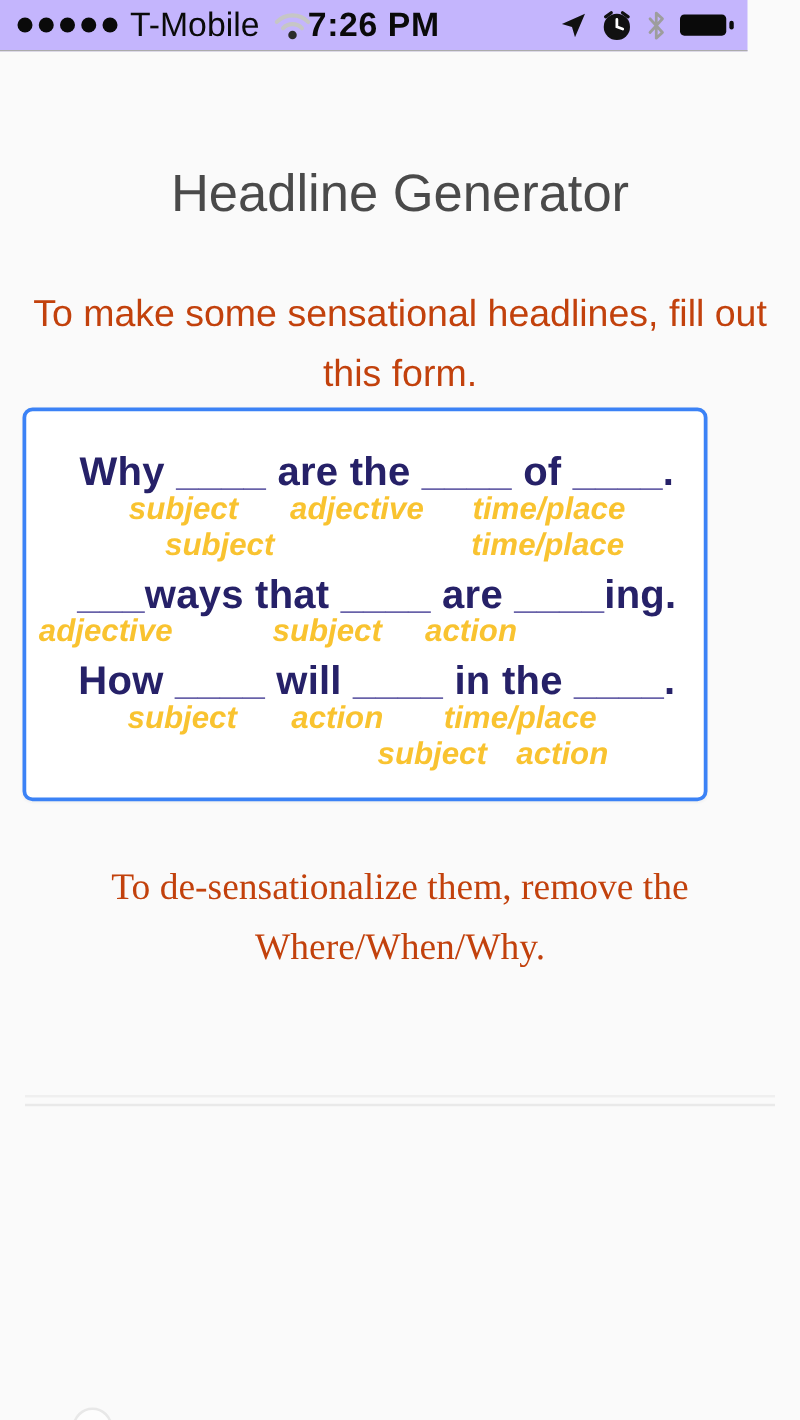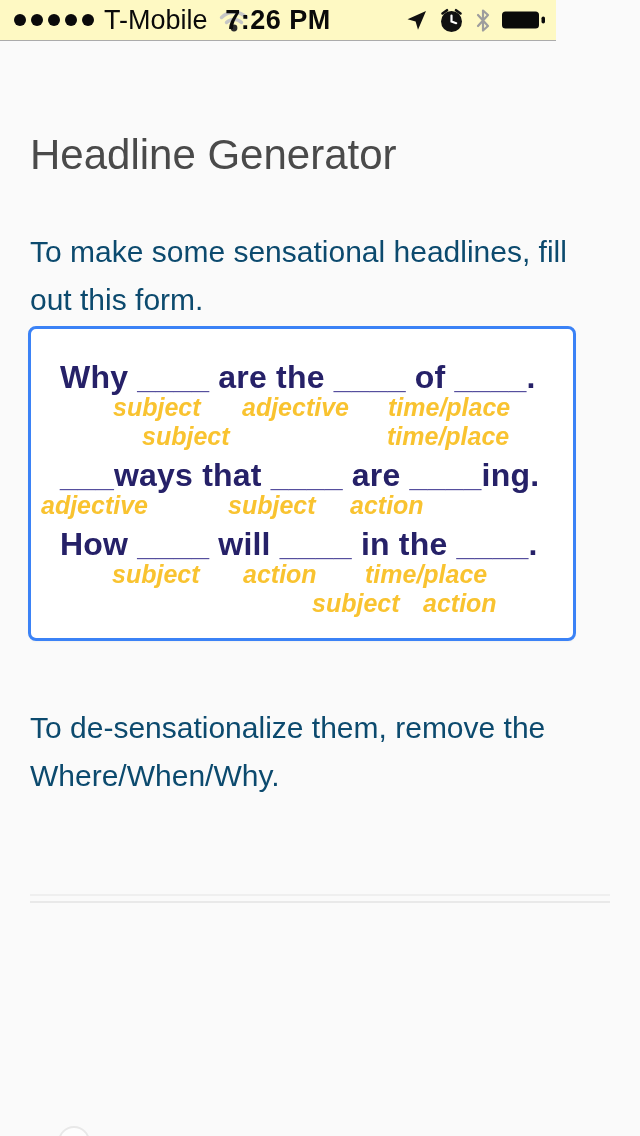--- a/index.html
+++ b/index.html
@@ -8,53 +8,54 @@
     position:relative;
     overflow:hidden;
     background:#fafafa;
     font-family:"Liberation Sans", sans-serif;
     -webkit-font-smoothing:antialiased;
   }
 
   
   .status-bar{
     position:absolute;top:0;left:0;width:556px;height:40px;
-    background:#fef9c3;
+    background:#c4b5fd;
     border-bottom:1px solid #ababab;
     z-index:10;
+    padding-left:42px;
   }
   .sb-left{
     position:absolute;left:14px;top:0;height:40px;
     display:flex;align-items:center;gap:6px;
   }
   .signal-dots{display:flex;align-items:center;gap:5px;margin-right:4px;}
   .signal-dots .dot{width:12px;height:12px;border-radius:50%;background:#0a0a0a;display:inline-block;}
   .carrier{font-size:27px;color:#0a0a0a;letter-spacing:0;}
   .wifi{margin-left:4px;display:inline-block;}
   .sb-time{
     position:absolute;left:0;right:0;top:0;height:40px;
     display:flex;align-items:center;justify-content:center;
     font-size:27px;font-weight:600;color:#0a0a0a;letter-spacing:.5px;
   }
   .sb-right{
     position:absolute;right:10px;top:0;height:40px;
     display:flex;align-items:center;gap:9px;
   }
 
   
-  .content{position:absolute;top:41px;left:0;width:640px;padding:0 28px;box-sizing:border-box;}
+  .content{position:absolute;top:41px;left:0;width:640px;padding:0 18px;box-sizing:border-box;text-align:center;}
   .page-title{
     margin:85px 2px 0 2px;
     font-size:42px;line-height:58px;font-weight:400;
     color:#4a4a4a;
   }
   .para{
     margin:44px 2px 0 2px;
     font-size:30px;line-height:48px;font-weight:400;
-    color:#0c4a6e;
+    color:#c2410c;
   }
 
   
   .card{
     margin-top:2px;
     background:#ffffff;
     border:3px solid #3b82f6;
     border-radius:8px;
     box-shadow:0 1px 2px rgba(0,0,0,.04);
     padding:28px 10px 16px 10px;
@@ -75,21 +76,21 @@
     font-size:25px;line-height:26px;font-weight:700;
     color:#f9c330;white-space:nowrap;
   }
   .tmpl-labels .lbl{position:absolute;top:0;font-style:italic;}
   .r1 .l0{left:72px}  .r1 .l1{left:201px} .r1 .l2{left:347px}
   .r2 .l0{left:101px} .r2 .l1{left:346px}
   .r3 .l0{left:0px}   .r3 .l1{left:187px} .r3 .l2{left:309px}
   .r4 .l0{left:71px}  .r4 .l1{left:202px} .r4 .l2{left:324px}
   .r5 .l0{left:271px} .r5 .l1{left:382px}
 
-  .para-2{margin-top:63px;}
+  .para-2{margin-top:45px;font-family:Liberation Serif, serif;}
 
   .divider{
     margin:94px 2px 0 2px;
     height:5px;
     border-top:2px solid #efefef;
     border-bottom:2px solid #e9e9e9;
   }
 
   .partial-circle{
     position:absolute;left:58px;top:1126px;

